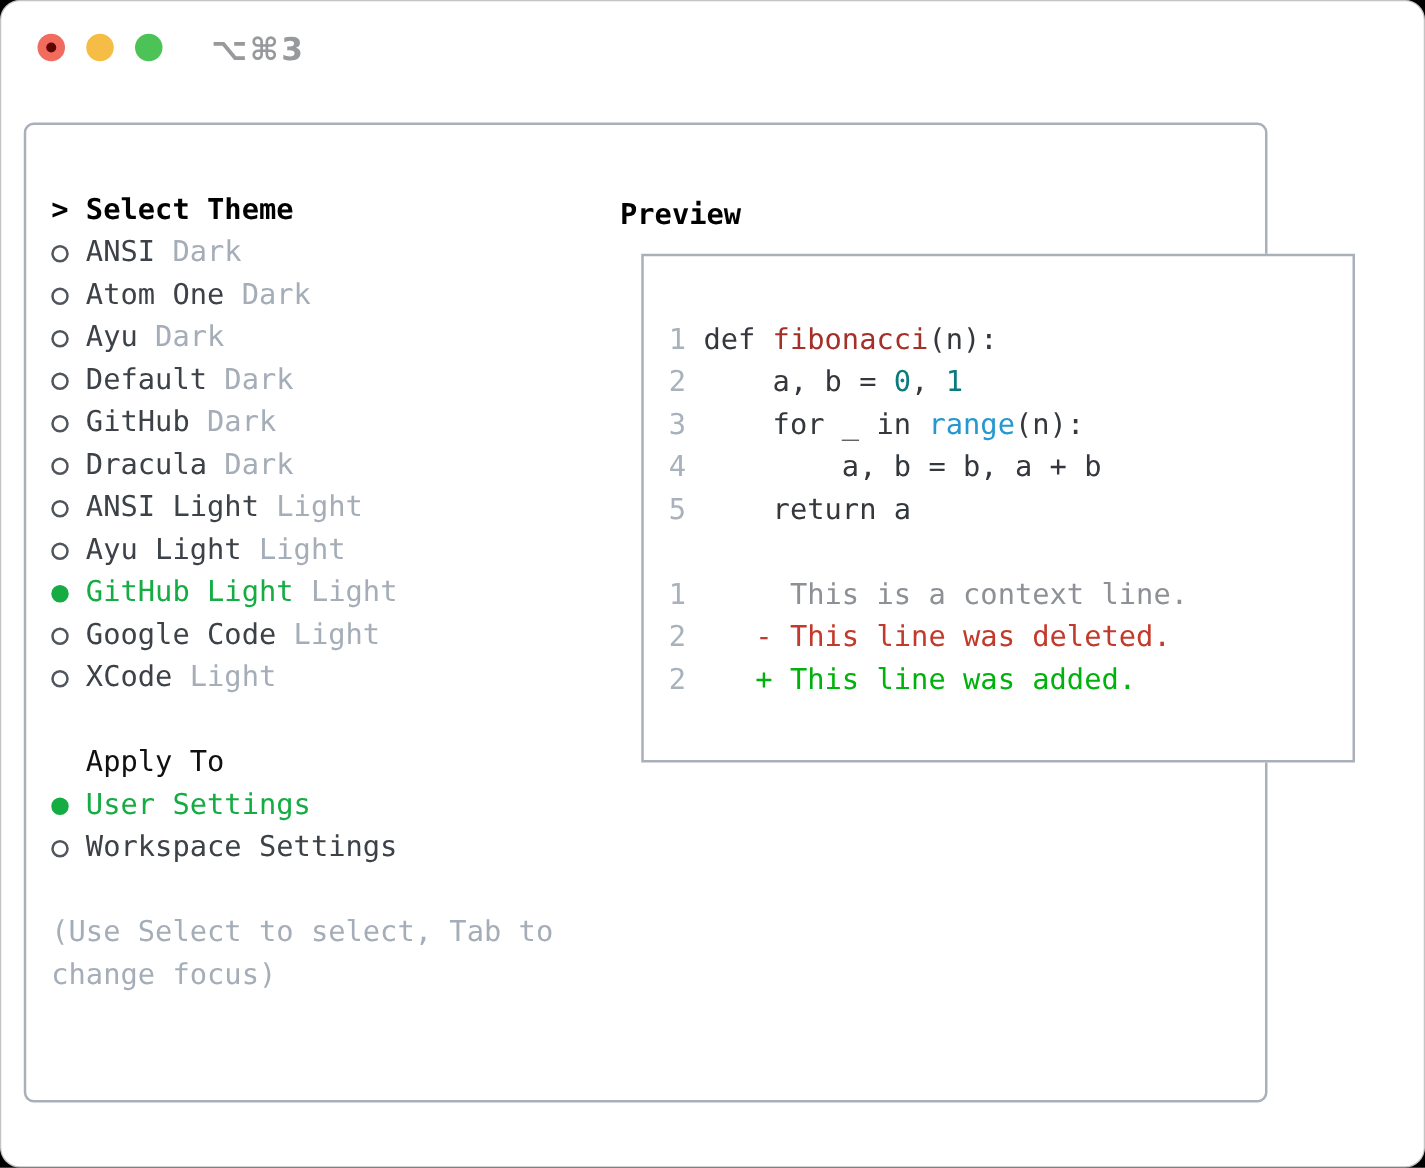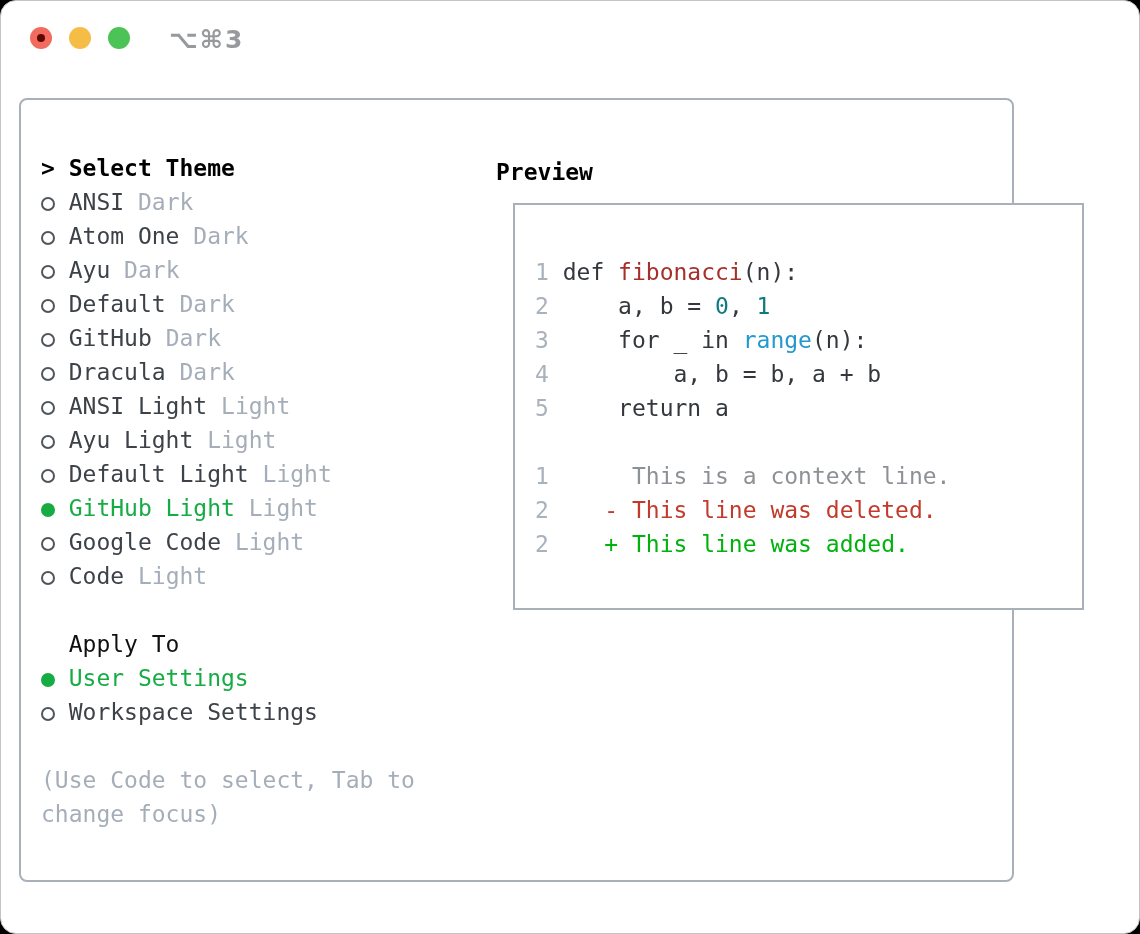--- a/index.html
+++ b/index.html
@@ -95,30 +95,29 @@
     <div class="left-column">
         <div class="row header-row"><span class="marker"><span class="cursor">&gt;</span></span><span>Select Theme</span></div>
         <div class="row option-row"><span class="marker"><span class="circle"></span></span><span class="item-name">ANSI</span><span> </span><span class="item-tag">Dark</span></div>
         <div class="row option-row"><span class="marker"><span class="circle"></span></span><span class="item-name">Atom One</span><span> </span><span class="item-tag">Dark</span></div>
         <div class="row option-row"><span class="marker"><span class="circle"></span></span><span class="item-name">Ayu</span><span> </span><span class="item-tag">Dark</span></div>
         <div class="row option-row"><span class="marker"><span class="circle"></span></span><span class="item-name">Default</span><span> </span><span class="item-tag">Dark</span></div>
         <div class="row option-row"><span class="marker"><span class="circle"></span></span><span class="item-name">GitHub</span><span> </span><span class="item-tag">Dark</span></div>
         <div class="row option-row"><span class="marker"><span class="circle"></span></span><span class="item-name">Dracula</span><span> </span><span class="item-tag">Dark</span></div>
         <div class="row option-row"><span class="marker"><span class="circle"></span></span><span class="item-name">ANSI Light</span><span> </span><span class="item-tag">Light</span></div>
         <div class="row option-row"><span class="marker"><span class="circle"></span></span><span class="item-name">Ayu Light</span><span> </span><span class="item-tag">Light</span></div>
-        <div class="row option-row"><span class="marker"><span class="circle"></span></span><span class="item-name">Default Light</span><span> </span><span class="item-tag">Light</span></div>
         <div class="row option-row"><span class="marker"><span class="circle filled"></span></span><span class="item-name selected">GitHub Light</span><span> </span><span class="item-tag">Light</span></div>
         <div class="row option-row"><span class="marker"><span class="circle"></span></span><span class="item-name">Google Code</span><span> </span><span class="item-tag">Light</span></div>
-        <div class="row option-row"><span class="marker"><span class="circle"></span></span><span class="item-name">Code</span><span> </span><span class="item-tag">Light</span></div>
+        <div class="row option-row"><span class="marker"><span class="circle"></span></span><span class="item-name">XCode</span><span> </span><span class="item-tag">Light</span></div>
         <div class="row"></div>
         <div class="row subheader-row"><span class="marker"></span><span>Apply To</span></div>
         <div class="row option-row"><span class="marker"><span class="circle filled"></span></span><span class="item-name selected">User Settings</span></div>
         <div class="row option-row"><span class="marker"><span class="circle"></span></span><span class="item-name">Workspace Settings</span></div>
         <div class="row"></div>
-        <div class="row hint-row">(Use Code to select, Tab to</div>
+        <div class="row hint-row">(Use Select to select, Tab to</div>
         <div class="row hint-row">change focus)</div>
       </div>
     <div class="preview-title">Preview</div>
     <div class="preview-box">
         <div class="code-line"><span class="ln">1 </span><span style="color: rgb(52, 56, 61);">def </span><span style="color: rgb(165, 48, 42);">fibonacci</span><span style="color: rgb(52, 56, 61);">(n):</span></div>
         <div class="code-line"><span class="ln">2 </span><span style="color: rgb(52, 56, 61);">    a, b = </span><span style="color: rgb(12, 123, 128);">0</span><span style="color: rgb(52, 56, 61);">, </span><span style="color: rgb(12, 123, 128);">1</span></div>
         <div class="code-line"><span class="ln">3 </span><span style="color: rgb(52, 56, 61);">    for _ in </span><span style="color: rgb(37, 152, 208);">range</span><span style="color: rgb(52, 56, 61);">(n):</span></div>
         <div class="code-line"><span class="ln">4 </span><span style="color: rgb(52, 56, 61);">        a, b = b, a + b</span></div>
         <div class="code-line"><span class="ln">5 </span><span style="color: rgb(52, 56, 61);">    return a</span></div>
         <div class="code-line"><span class="ln"></span></div>

